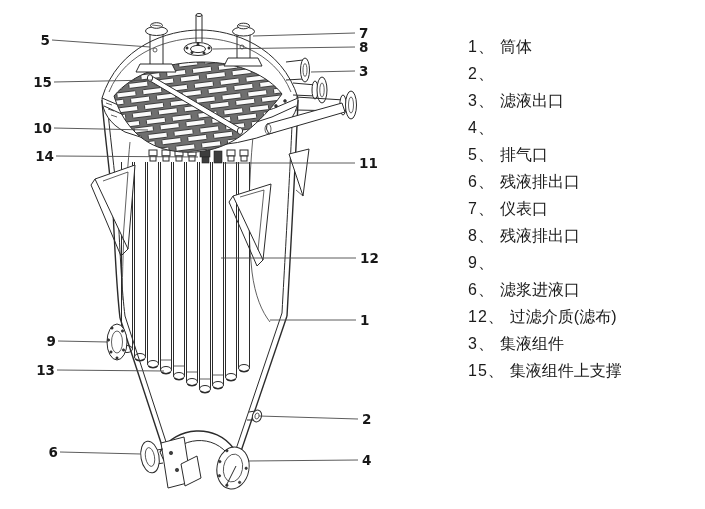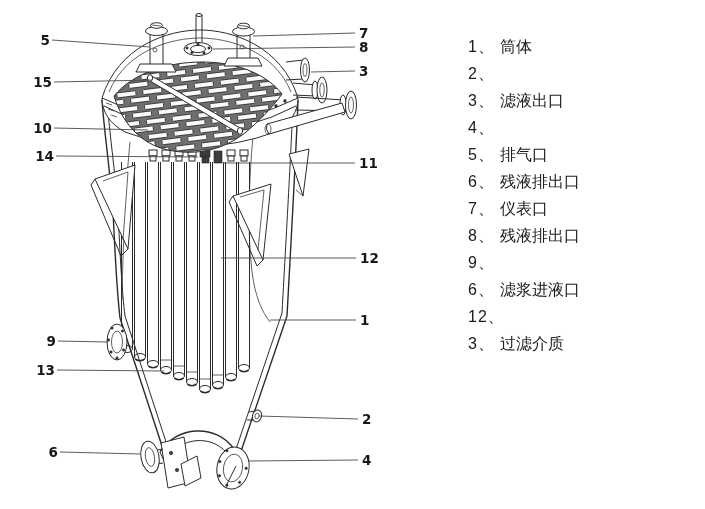--- a/index.html
+++ b/index.html
@@ -349,19 +349,24 @@
       </div>
     <div class="legend-row">
         <span class="legend-num">9、</span>
       </div>
     <div class="legend-row">
         <span class="legend-num">6、</span>
         <span>滤浆进液口</span>
       </div>
     <div class="legend-row">
         <span class="legend-num">12、</span>
+        <span>过滤介质(滤布)</span>
       </div>
     <div class="legend-row">
         <span class="legend-num">3、</span>
-        <span>过滤介质</span>
+        <span>集液组件</span>
+      </div>
+    <div class="legend-row">
+        <span class="legend-num">15、</span>
+        <span>集液组件上支撑</span>
       </div>
   </div>
 </div>
 
 </body></html>

